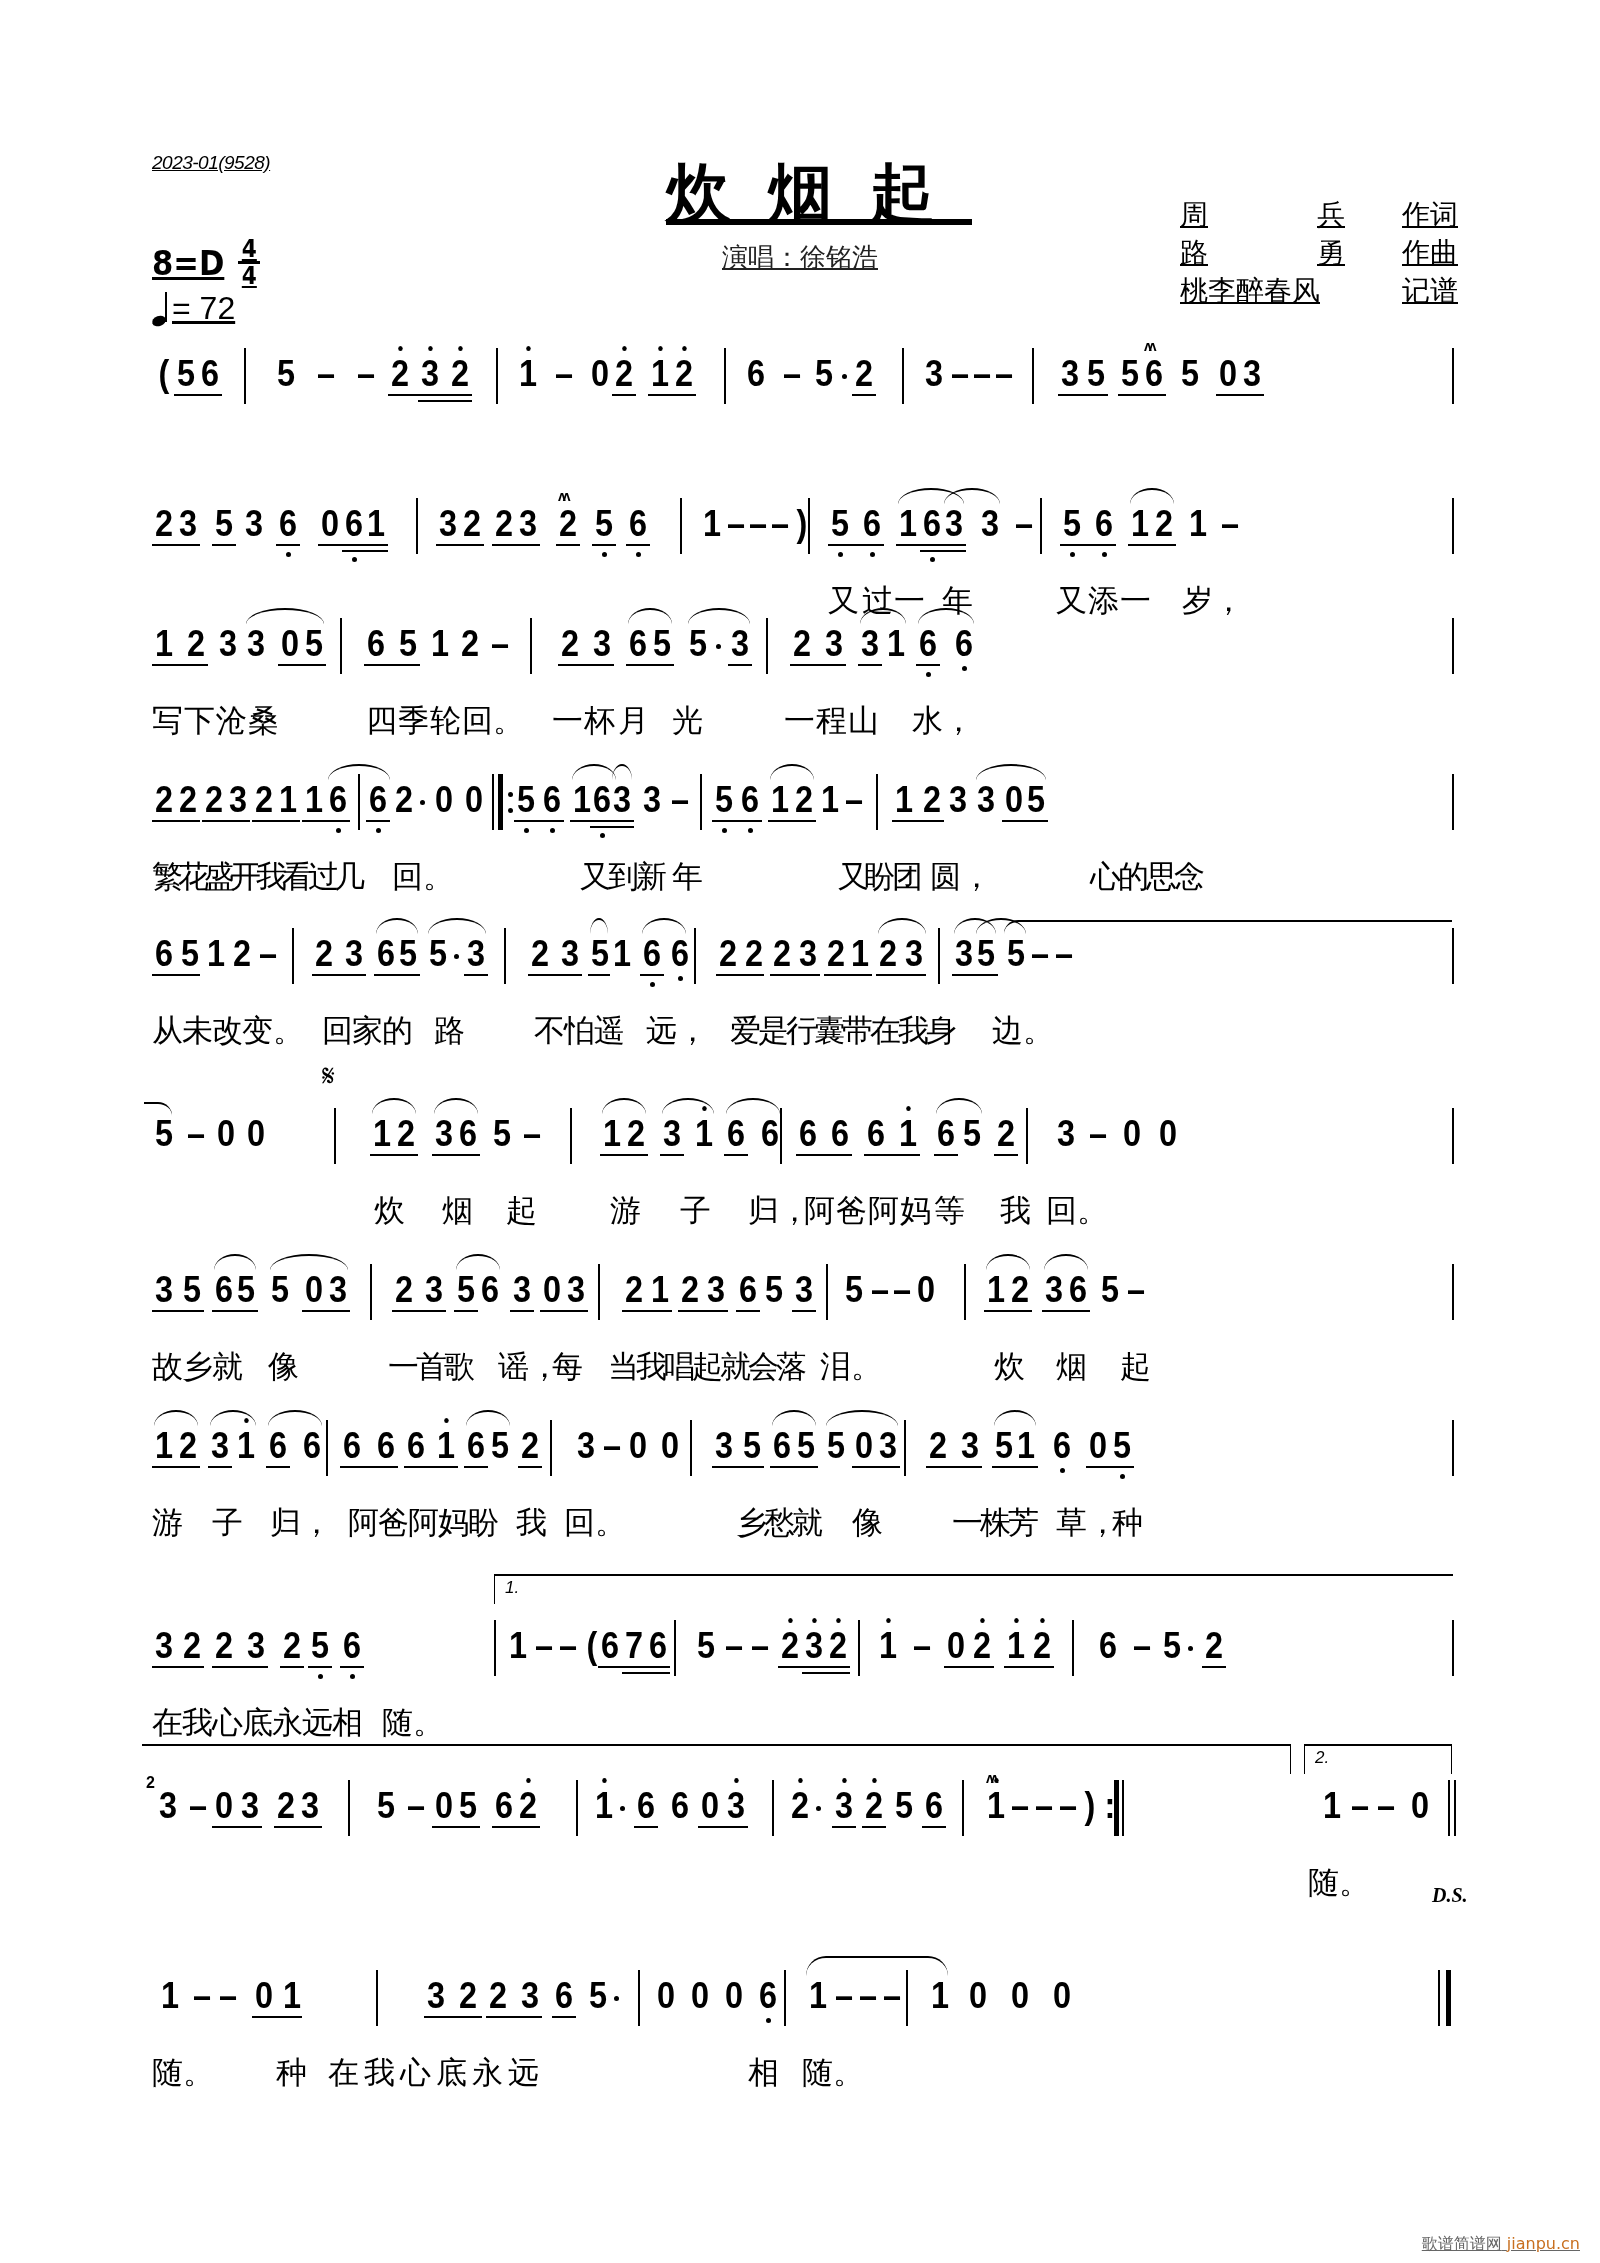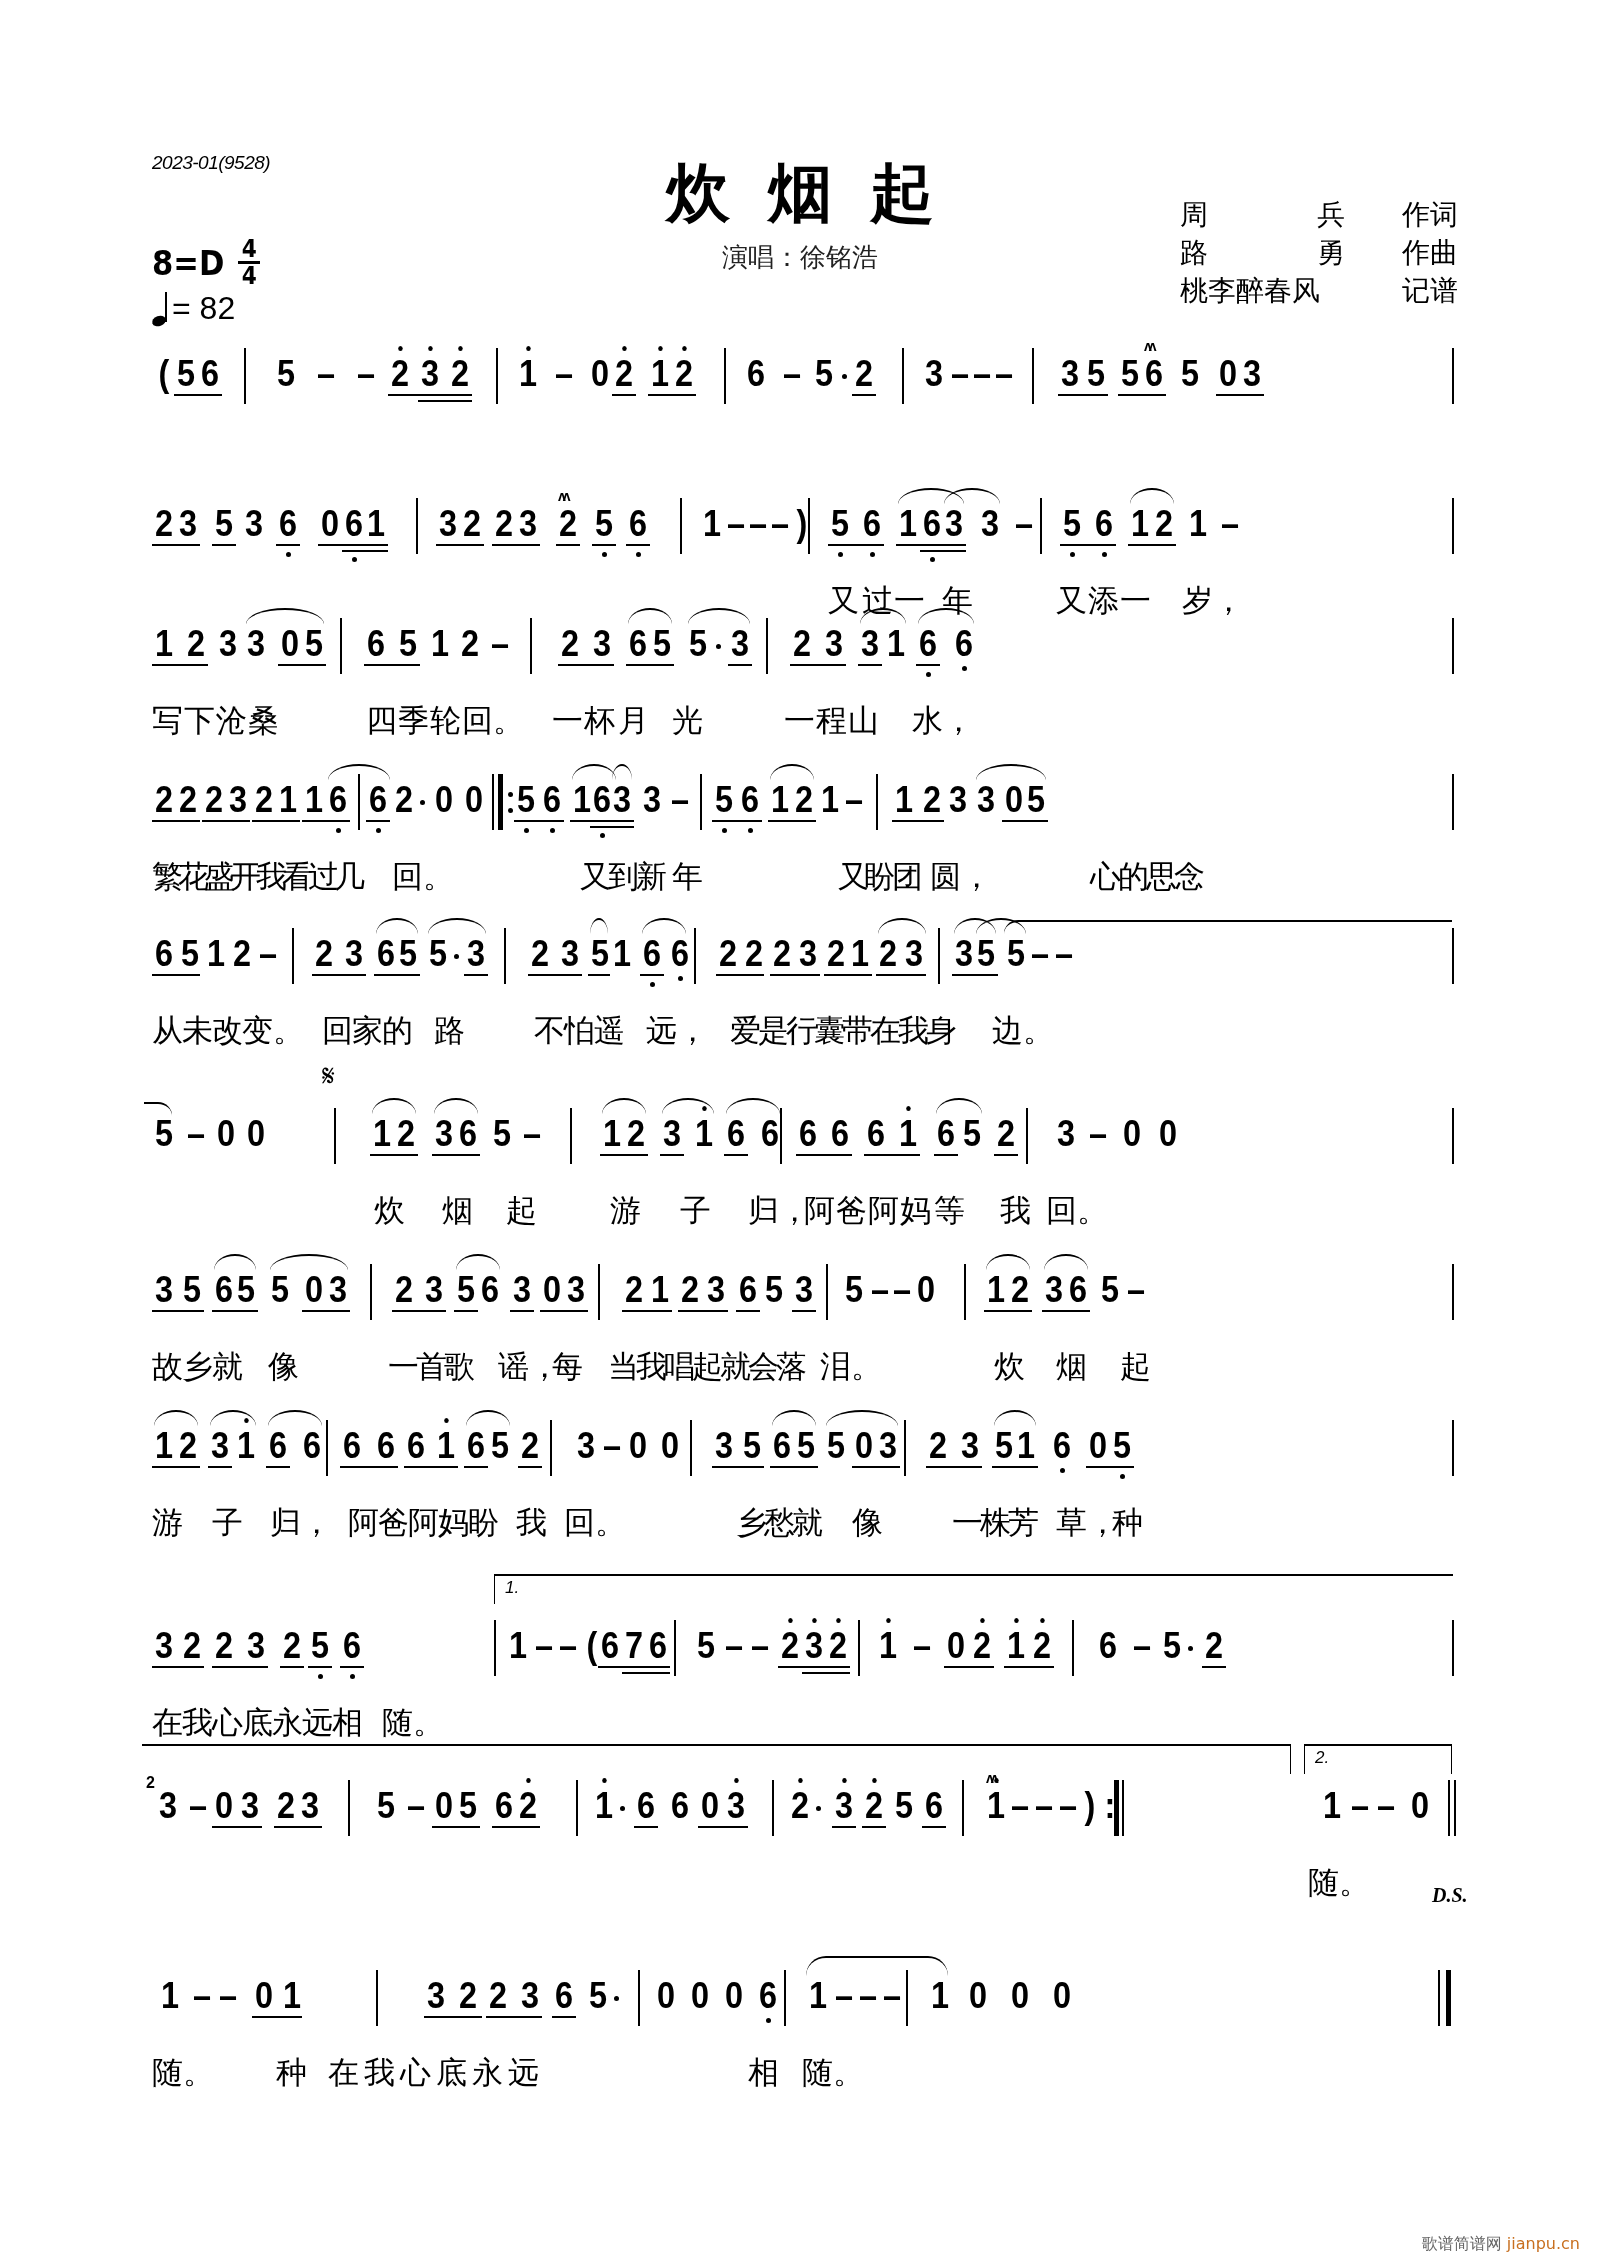--- a/index.html
+++ b/index.html
@@ -1,17 +1,17 @@
 <!DOCTYPE html>
 <html><head>
 <meta charset="utf-8">
 <style>
   html,body{margin:0;padding:0;background:#ffffff;}
   body{width:1600px;height:2263px;position:relative;overflow:hidden;font-family:"Liberation Sans","DejaVu Sans",sans-serif;color:#000;}
-  .abs{position:absolute;}
+  .abs{position:absolute;text-decoration:underline;}
   #catalog{left:152px;top:152px;font-size:19px;font-style:italic;letter-spacing:-0.5px;}
   #title{left:0;width:1600px;top:150px;text-align:center;font-size:64px;font-weight:bold;font-family:"DejaVu Serif",serif;letter-spacing:38px;padding-left:38px;box-sizing:border-box;}
   #singer{left:0;width:1600px;top:240px;text-align:center;font-size:26px;font-family:"DejaVu Sans",sans-serif;color:#222;}
   #key{left:152px;top:238px;font-size:34px;font-weight:bold;font-family:"DejaVu Sans Condensed","DejaVu Sans",sans-serif;display:flex;align-items:center;}
   .frac{display:inline-flex;flex-direction:column;align-items:center;margin-left:14px;font-size:24px;line-height:22px;}
   .frac .bar{width:22px;height:3px;background:#000;margin:1px 0;}
   #tempo{left:152px;top:290px;font-size:32px;display:flex;align-items:center;}
   .qnote{display:inline-block;position:relative;width:16px;height:34px;margin-right:4px;}
   .qnote .head{position:absolute;bottom:0;left:0;width:14px;height:10px;background:#000;border-radius:50%;transform:rotate(-20deg);}
   .qnote .stem{position:absolute;right:1px;top:0;width:2px;height:30px;background:#000;}
@@ -52,21 +52,21 @@
     <span>4</span>
     <span class="bar"></span>
     <span>4</span>
   </span>
 </div>
 <div class="abs" id="tempo">
   <span class="qnote">
       <span class="head"></span>
       <span class="stem"></span>
     </span>
-  <span>= 82</span>
+  <span>= 72</span>
 </div>
 <div class="abs" id="credits">
     <div class="credit-row">
       <span class="credit-name">
         <span>周</span>
         <span>兵</span>
       </span>
       <span>作词</span>
     </div>
     <div class="credit-row">

